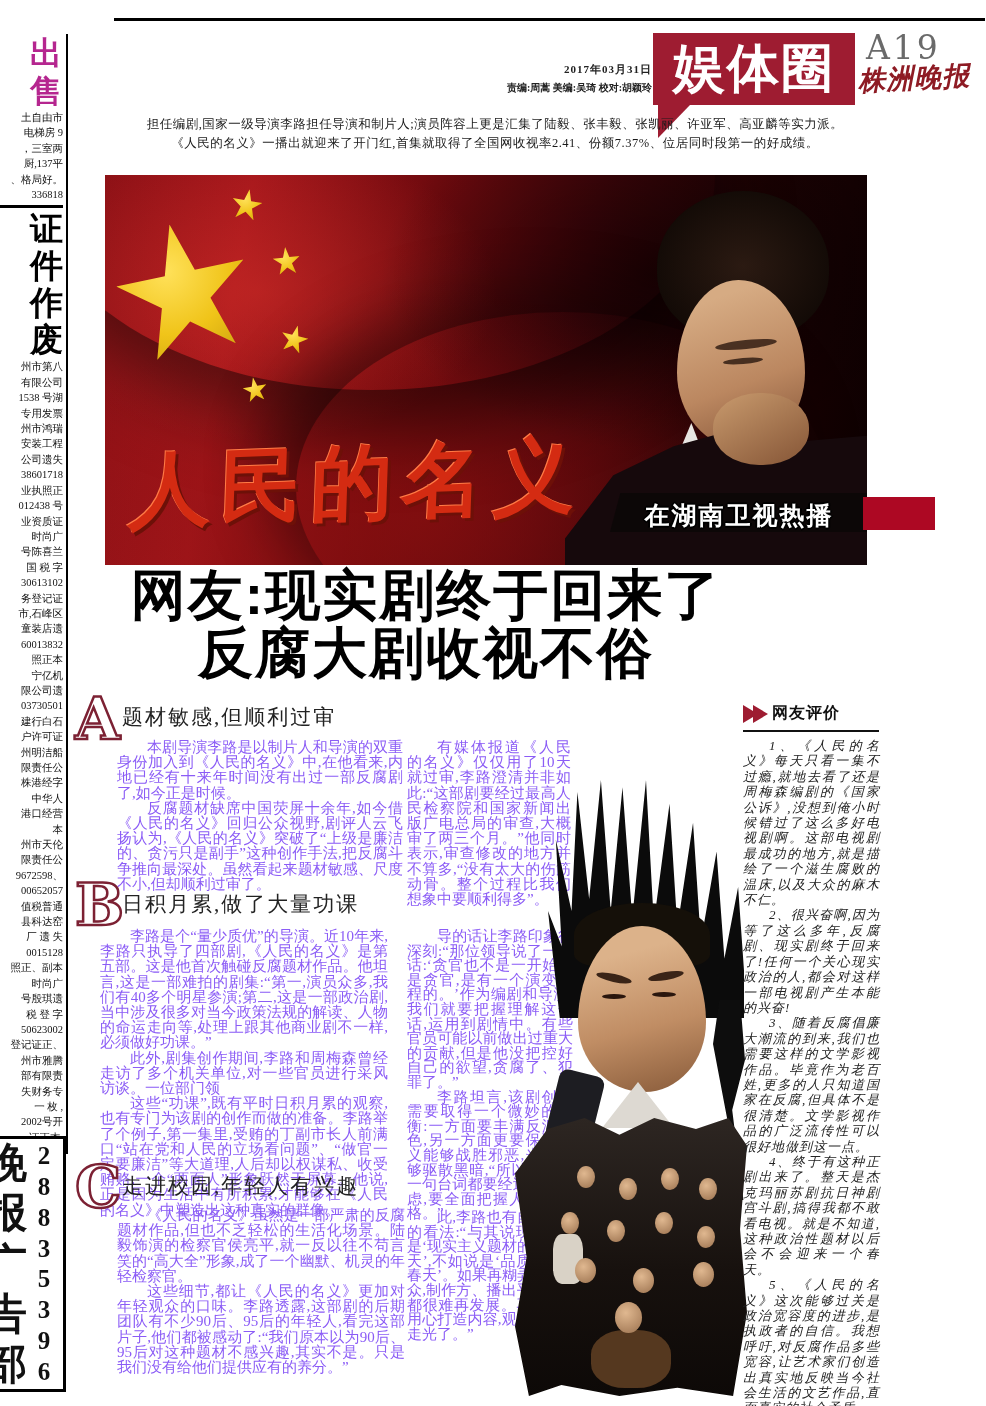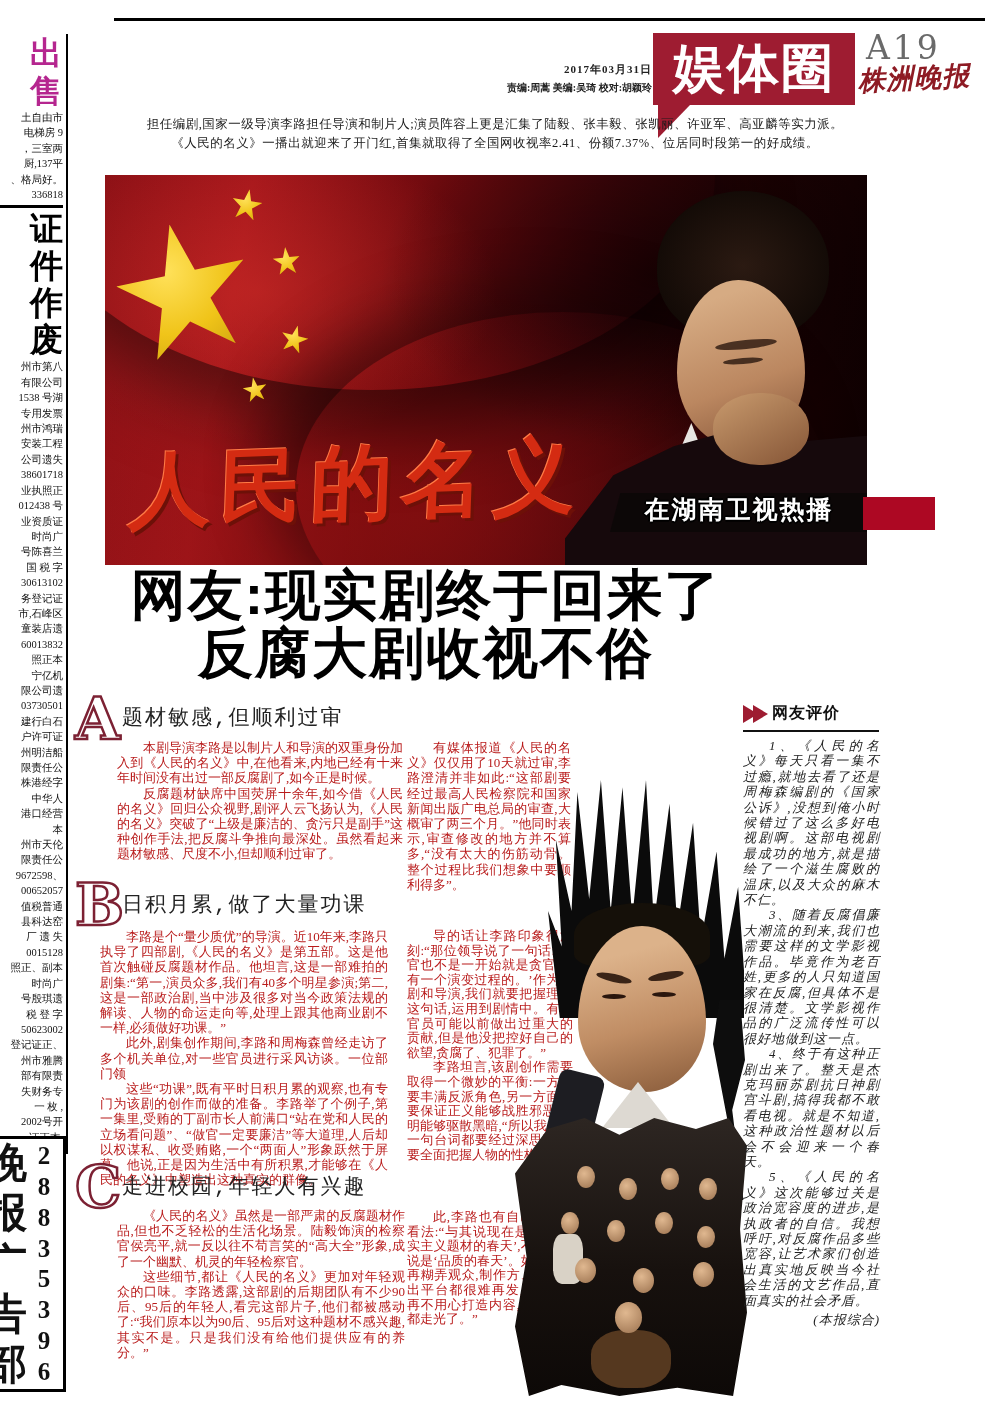--- a/index.html
+++ b/index.html
@@ -74,38 +74,38 @@
               background:linear-gradient(150deg,#c99b6e,#8f5f3e 85%); border-radius:48%; }
   .man-collar { position:absolute; left:86px; top:248px; width:84px; height:96px; background:#e8e6e2;
                 clip-path:polygon(0 100%,48% 0,92% 100%); }
   .man-suit { position:absolute; left:0; top:258px; width:302px; height:132px; background:#16090c;
               clip-path:polygon(0 80%,16% 32%,36% 10%,52% 0,70% 8%,100% 2%,100% 100%,0 100%); }
   .hero-calligraphy { position:absolute; left:24px; top:252px; width:570px; font-size:82px; font-weight:900;
                       color:#d42b12; letter-spacing:9px; white-space:nowrap;
                       transform:rotate(-2deg) skewX(-4deg);
                       text-shadow:3px 3px 0 #6d1008, -1px -1px 0 #ff7a45; }
   .hero-banner { position:absolute; left:505px; top:318px; width:258px; height:39px;
-                 background:rgba(12,8,8,.92); display:flex; align-items:flex-start; justify-content:center;
+                 background:rgba(12,8,8,.92); display:flex; align-items:flex-end; justify-content:center;
                  clip-path:polygon(4% 0,100% 0,100% 100%,0 100%); }
   .hero-banner span { color:#fff; font-size:25px; font-weight:bold; letter-spacing:2px;
                       text-shadow:-2px 0 #000,2px 0 #000,0 -2px #000,0 2px #000,1px 1px 0 #000,-1px -1px 0 #000; }
   .red-bar { left:863px; top:497px; width:72px; height:33px; background:#ad0823; }
 
   
   .headline { left:110px; top:566px; width:632px; text-align:center; color:#000;
               font-family:"Liberation Sans","DejaVu Sans",sans-serif; font-weight:900;
               font-size:55px; line-height:58px; letter-spacing:2px; white-space:nowrap; }
 
   
   .sec-letter { font-family:"DejaVu Serif",serif; font-weight:bold; font-size:58px; line-height:54px;
                 color:#fff; -webkit-text-stroke:2.5px #7c2133; }
   @supports not (-webkit-text-stroke: 1px #000) { .sec-letter { color:#7c2133; } }
-  .sec-title { font-family:Liberation Mono, monospace; font-size:21px; color:#222;
+  .sec-title { font-family:Liberation Serif, serif; font-size:21px; color:#222;
                letter-spacing:2px; white-space:nowrap; }
-  .body-col { font-size:13px; line-height:15.2px; color:#b91c1c; }
+  .body-col { font-size:15px; line-height:15.2px; color:#8b5cf6; }
   .body-col p { text-indent:2em; text-align:justify; }
   .tight { line-height:14.6px; }
   .letterA { left:75px; top:692px; } .titleA { left:122px; top:703px; }
   .colA1 { left:117px; top:740px; width:286px; }
   .colA2 { left:407px; top:740px; width:326px; }
   .wrapA-spacer { float:right; width:162px; height:130px; margin-top:47px; }
   .letterB { left:75px; top:878px; } .titleB { left:122px; top:890px; }
   .colB1 { left:100px; top:929px; width:288px; }
   .colB2 { left:407px; top:929px; width:166px; }
   .letterC { left:75px; top:1160px; } .titleC { left:122px; top:1172px; }
@@ -356,18 +356,19 @@
 </div>
 
 <div class="abs cmt-head">
   <span class="chev"></span>
   <span class="chev chev2"></span>
   <span class="cmt-title">网友评价</span>
 </div>
 <div class="abs cmt-body">
   <div>
       <p>1、《人民的名义》每天只看一集不过瘾,就地去看了还是周梅森编剧的《国家公诉》,没想到俺小时候错过了这么多好电视剧啊。这部电视剧最成功的地方,就是描绘了一个滋生腐败的温床,以及大众的麻木不仁。</p>
+      <p>2、很兴奋啊,因为等了这么多年,反腐剧、现实剧终于回来了!任何一个关心现实政治的人,都会对这样一部电视剧产生本能的兴奋!</p>
       <p>3、随着反腐倡廉大潮流的到来,我们也需要这样的文学影视作品。毕竟作为老百姓,更多的人只知道国家在反腐,但具体不是很清楚。文学影视作品的广泛流传性可以很好地做到这一点。</p>
       <p>4、终于有这种正剧出来了。整天是杰克玛丽苏剧抗日神剧宫斗剧,搞得我都不敢看电视。就是不知道,这种政治性题材以后会不会迎来一个春天。</p>
       <p>5、《人民的名义》这次能够过关是政治宽容度的进步,是执政者的自信。我想呼吁,对反腐作品多些宽容,让艺术家们创造出真实地反映当今社会生活的文艺作品,直面真实的社会矛盾。</p>
     </div>
   <div class="cmt-source">(本报综合)</div>
 </div>
 
 </body></html>

